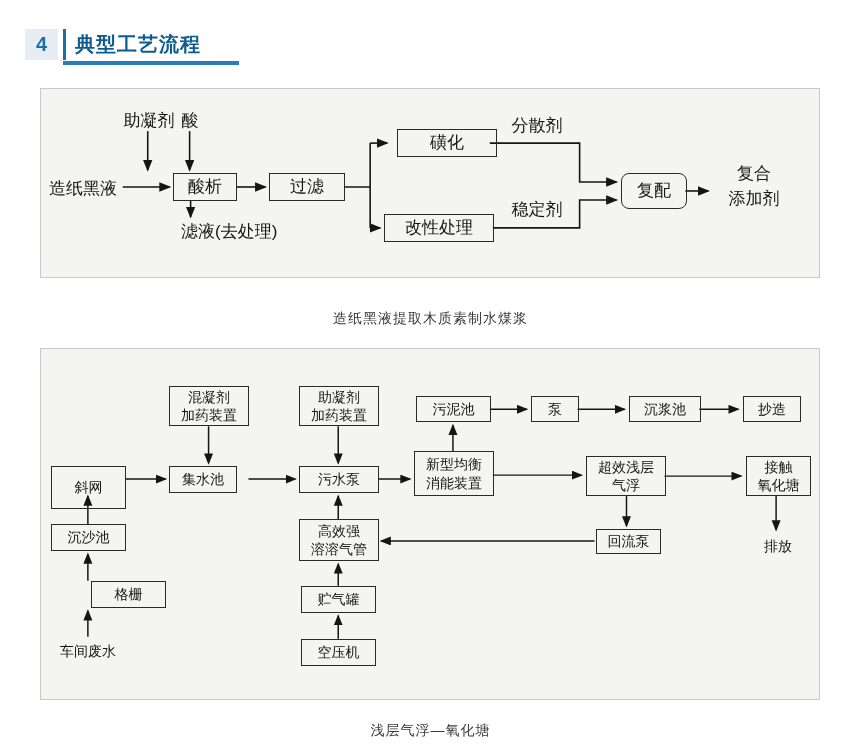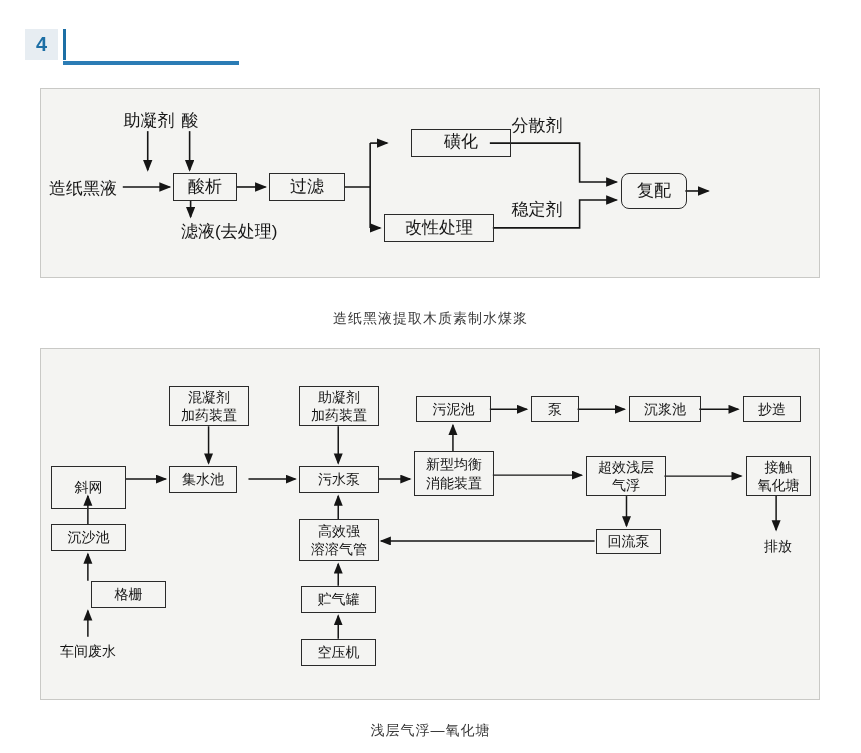--- a/index.html
+++ b/index.html
@@ -34,20 +34,21 @@
   .caption2 { top:722px; }
 </style>
 </head>
 <body>
 
 <div class="page">
 
   <div class="sec-header">
     <div class="num-box">4</div>
     <div class="hdr-divider"></div>
+    <div class="sec-title">典型工艺流程</div>
   </div>
   <div class="hdr-underline"></div>
 
   <div class="panel panel1">
     <svg class="arrows" viewBox="0 0 780 188">
       <defs>
         <marker id="ah1" markerWidth="9" markerHeight="8" refX="6.5" refY="3" orient="auto">
           <path d="M0,0 L7.5,3 L0,6 z" fill="#151515"></path>
         </marker>
       </defs>
@@ -67,27 +68,29 @@
     </svg>
 
     <div class="plain p1" style="left:80px;top:20px;width:56px;">助凝剂</div>
     <div class="plain p1" style="left:138px;top:20px;width:22px;">酸</div>
     <div class="plain p1" style="left:2px;top:88px;width:80px;">造纸黑液</div>
 
     <div class="node n1" style="left:132px;top:84px;width:64px;height:28px;">酸析</div>
     <div class="node n1" style="left:228px;top:84px;width:76px;height:28px;">过滤</div>
     <div class="plain p1" style="left:140px;top:131px;width:150px;text-align:left;">滤液(去处理)</div>
 
-    <div class="node n1" style="left:370px;top:40px;width:100px;height:28px;font-family:Liberation Mono, monospace;">磺化</div>
+    <div class="node n1" style="left:356px;top:40px;width:100px;height:28px;">磺化</div>
     <div class="node n1" style="left:343px;top:125px;width:110px;height:28px;">改性处理</div>
 
     <div class="plain p1" style="left:464px;top:25px;width:64px;">分散剂</div>
     <div class="plain p1" style="left:464px;top:109px;width:64px;">稳定剂</div>
 
     <div class="node n1" style="left:580px;top:84px;width:66px;height:36px;border-radius:8px;">复配</div>
+    <div class="plain p1" style="left:668px;top:73px;width:90px;">复合
+添加剂</div>
   </div>
 
   <div class="caption caption1">造纸黑液提取木质素制水煤浆</div>
 
   <div class="panel panel2">
     <svg class="arrows" viewBox="0 0 780 350">
       <defs>
         <marker id="ah2" markerWidth="9" markerHeight="8" refX="6.5" refY="3" orient="auto">
           <path d="M0,0 L7.5,3 L0,6 z" fill="#151515"></path>
         </marker>

